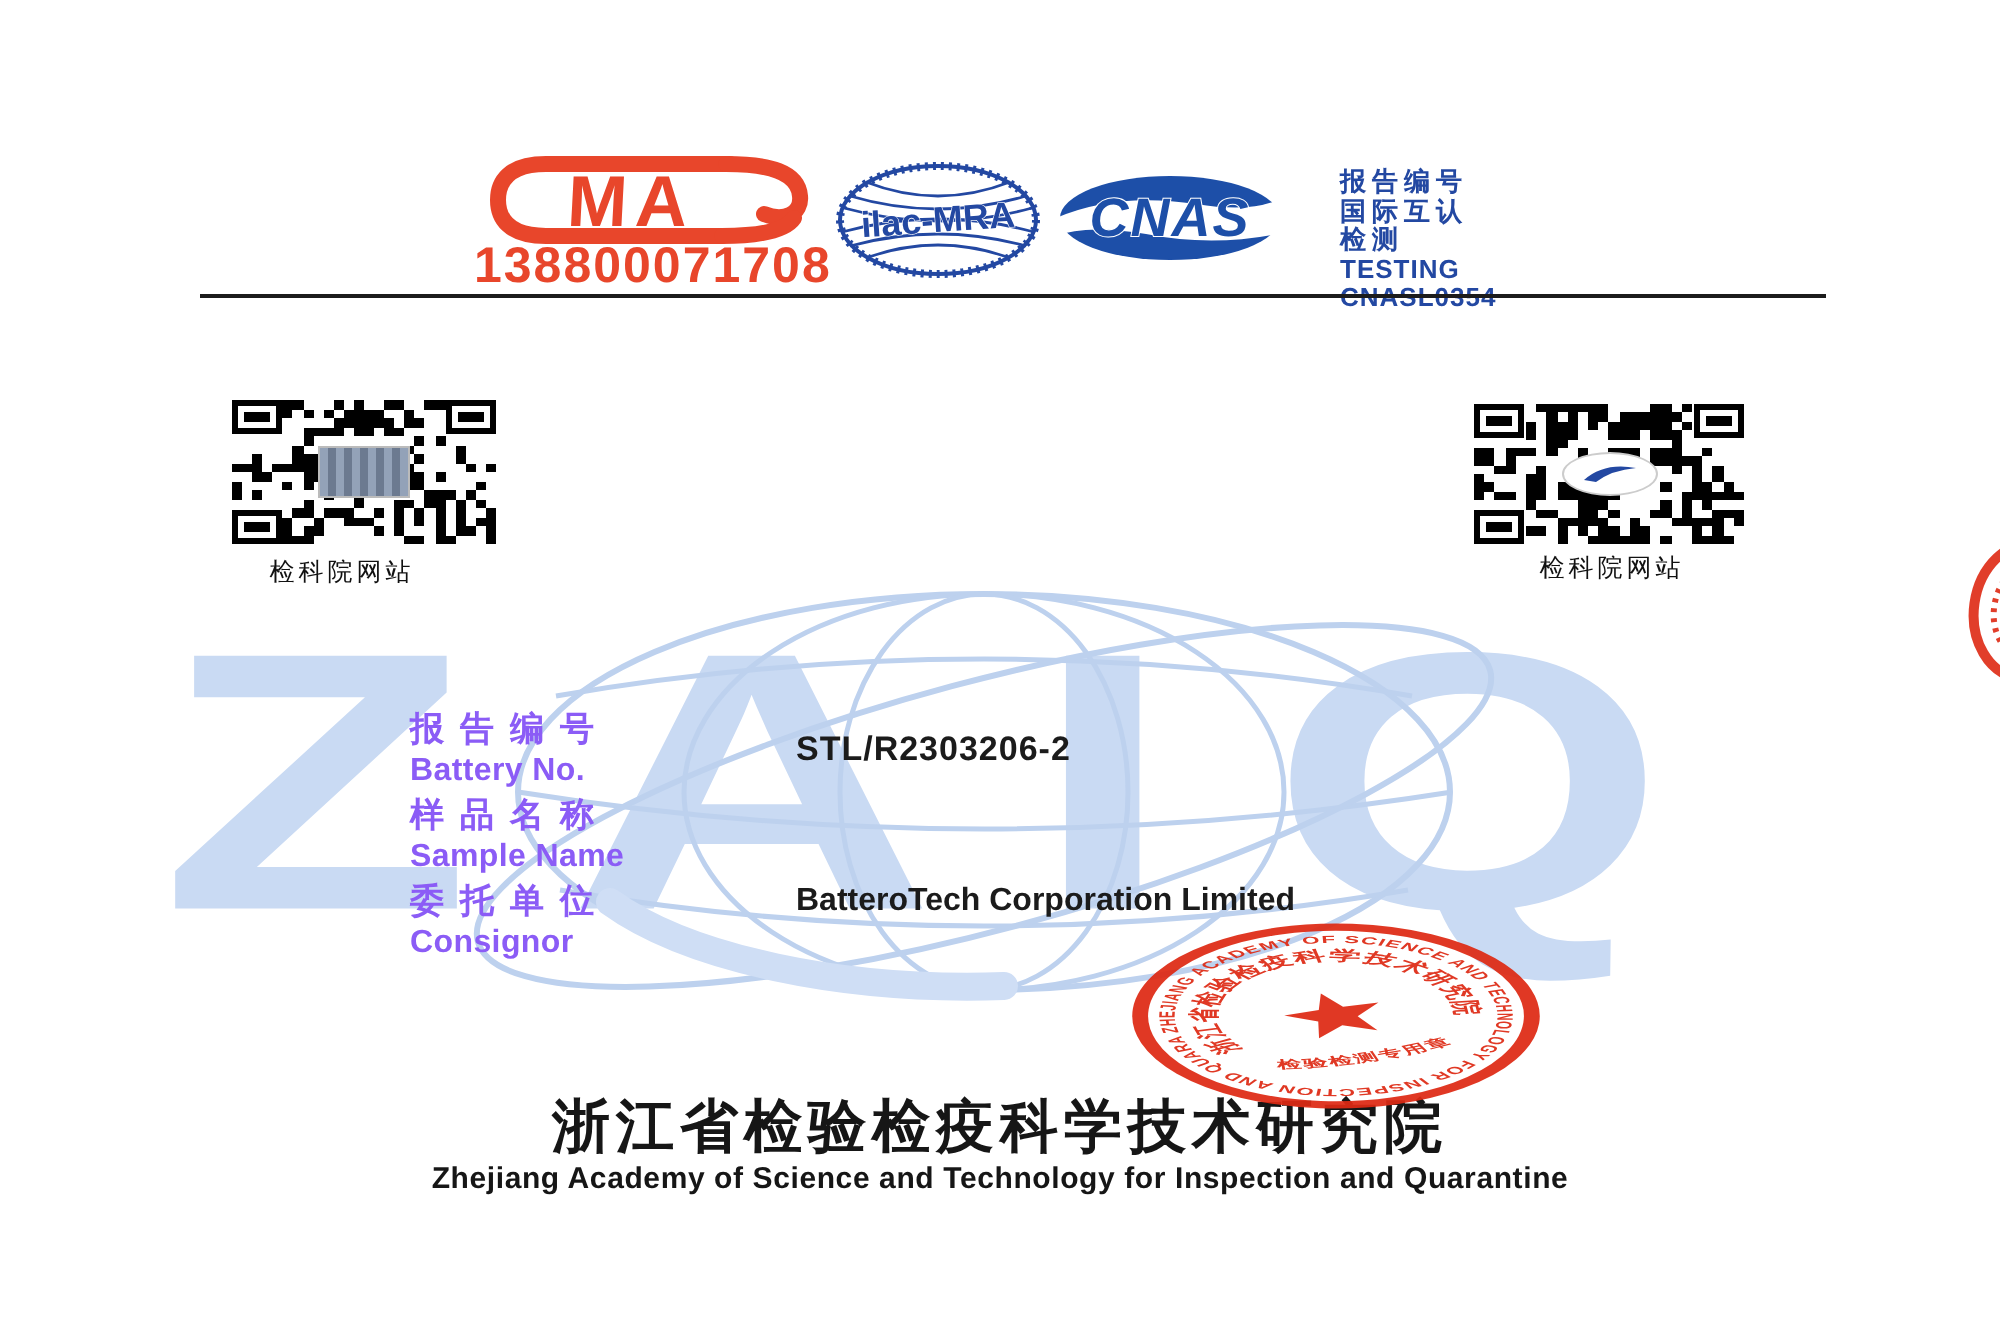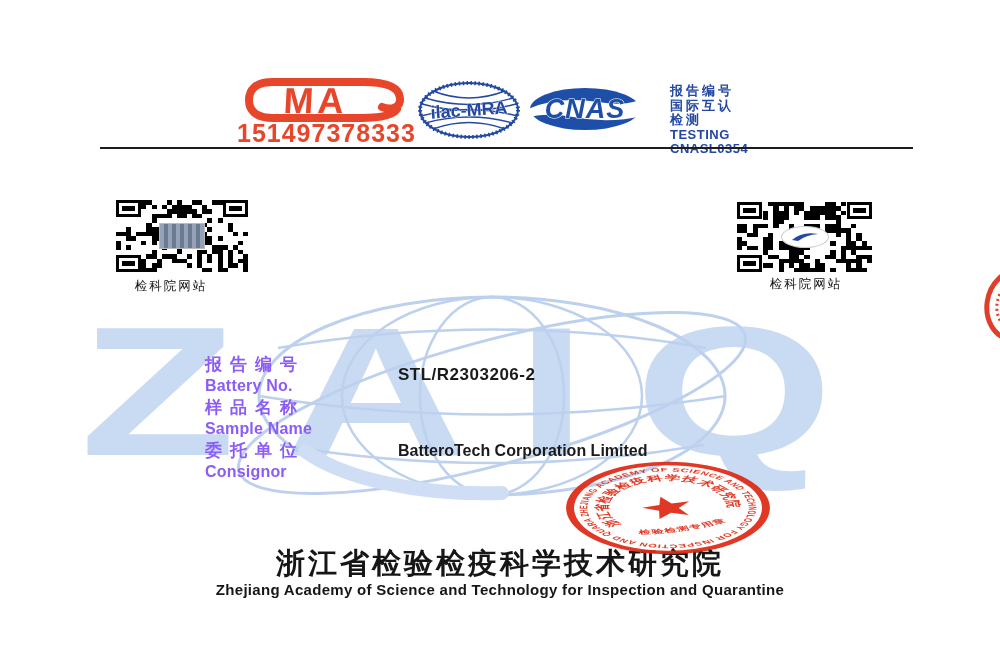--- a/index.html
+++ b/index.html
@@ -87,21 +87,21 @@
 
   <div>
     <svg class="abs" style="left:243px;top:77px" width="165" height="46" viewBox="0 0 165 46">
       <g fill="none" stroke="#e8462b" stroke-width="8" stroke-linecap="round">
         <path d="M122,5 H30 C11,5 6,14 6,23 C6,32 11,41 30,41 H118"></path>
         <path d="M120,5 C142,5 156,9 157,21 C158,30 149,34 139,30"></path>
         <path d="M118,41 C138,41 150,38 154,32"></path>
       </g>
       <text x="42" y="36" font-size="36" font-weight="bold" fill="#e8462b" letter-spacing="4" font-family="Liberation Sans, sans-serif" transform="skewX(-3)">MA</text>
     </svg>
-    <div class="cma-num">151497378333</div>
+    <div class="cma-num">138800071708</div>
   </div>
 
   <svg class="abs" style="left:417px;top:81px" width="104" height="58" viewBox="0 0 104 58">
     <g fill="none" stroke="#2348a2">
       <ellipse cx="52" cy="29" rx="49" ry="27" stroke-width="2"></ellipse>
       <ellipse cx="52" cy="29" rx="49" ry="27" stroke-width="4" stroke-dasharray="1.5,2.5"></ellipse>
       <path d="M8,17 Q52,30 96,17" stroke-width="1.4"></path>
       <path d="M5,23 Q52,36 99,23" stroke-width="1.4"></path>
       <path d="M4,35 Q52,22 100,35" stroke-width="1.4"></path>
       <path d="M8,42 Q52,30 96,42" stroke-width="1.4"></path>

